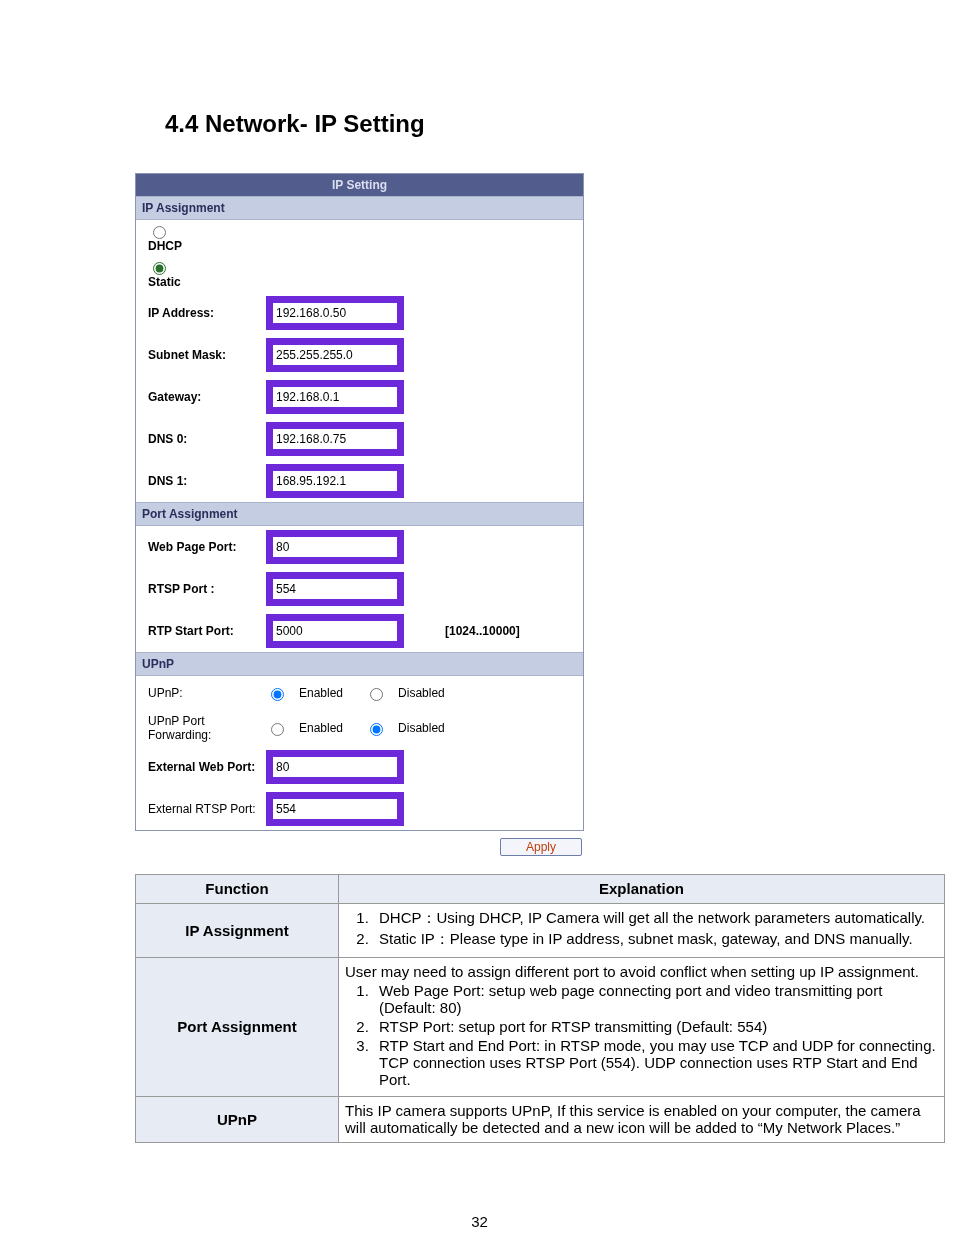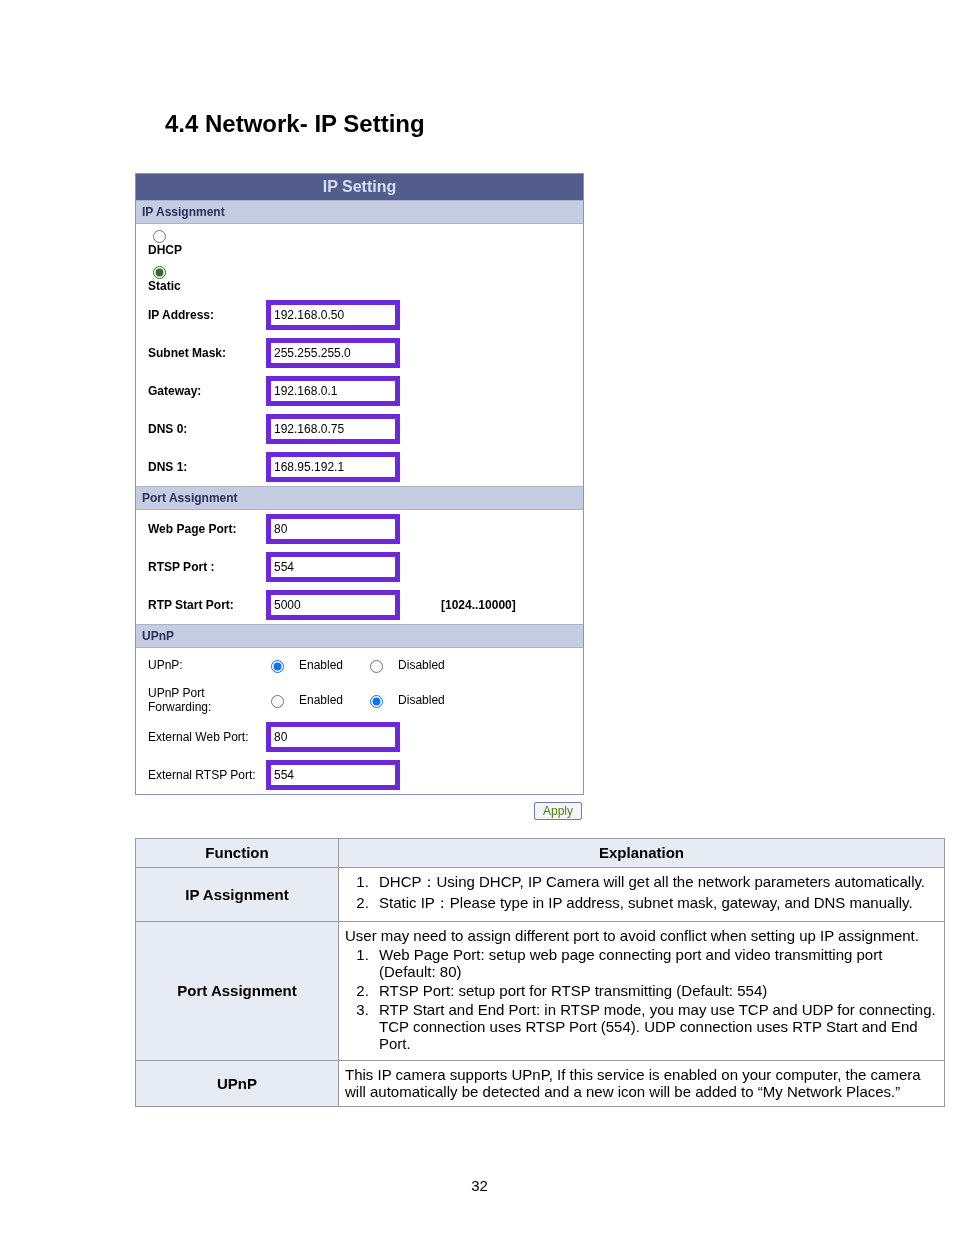--- a/index.html
+++ b/index.html
@@ -27,21 +27,21 @@
     background: #fff;
     font-size: 12px;
     margin-left: 0;
   }
   .panel-title {
     background: #525d8e;
     color: #d9def0;
     font-weight: bold;
     text-align: center;
     padding: 4px 0;
-    font-size: 16px;
+    font-size: 12px;
   }
   .section-header {
     background: #c4cde2;
     color: #2a2f5c;
     font-weight: bold;
     padding: 4px 6px;
     border-top: 1px solid #aab3cc;
     border-bottom: 1px solid #aab3cc;
     font-size: 12px;
   }
@@ -53,21 +53,21 @@
     font-size: 12px;
   }
   .row .label {
     width: 118px;
     font-weight: bold;
   }
   .row input[type="text"] {
     width: 118px;
     height: 18px;
     font-size: 12px;
-    border: 5px solid #6d28d9;
+    border: 7px solid #6d28d9;
     padding: 1px 3px;
     box-sizing: content-box;
   }
   .row .hint {
     margin-left: 41px;
     font-weight: bold;
   }
   .radio-line {
     display: flex;
     align-items: flex-start;
@@ -86,24 +86,24 @@
     gap: 12px;
   }
   .rg + .rg { margin-left: 22px; }
   .apply-wrap {
     width: 447px;
     text-align: right;
     margin-top: 6px;
   }
   .apply-btn {
     font-size: 12px;
-    padding: 1px 8px;
+    padding: 1px 25px;
     border: 1px solid #6b7da8;
     background: #f3f5fb;
-    color: #4d7c0f;
+    color: #c2410c;
     border-radius: 2px;
     cursor: pointer;
   }
   
   .exp {
     width: 810px;
     border-collapse: collapse;
     margin-top: 18px;
     font-size: 15px;
   }
@@ -213,21 +213,21 @@
       <span class="rg">
           <input type="radio" name="upnpfw" style="">
           <span>Enabled</span>
         </span>
       <span class="rg">
           <input type="radio" name="upnpfw" checked="" style="">
           <span>Disabled</span>
         </span>
     </div>
     <div class="row">
-      <span class="label" style="font-weight:normal">External Web Port:</span>
+      <span class="label" style="font-weight:bold">External Web Port:</span>
       <input type="text" value="80" style="">
     </div>
     <div class="row">
       <span class="label" style="font-weight:normal">External RTSP Port:</span>
       <input type="text" value="554" style="">
     </div>
   </div>
 
   <div class="apply-wrap">
     <button class="apply-btn">Apply</button>

